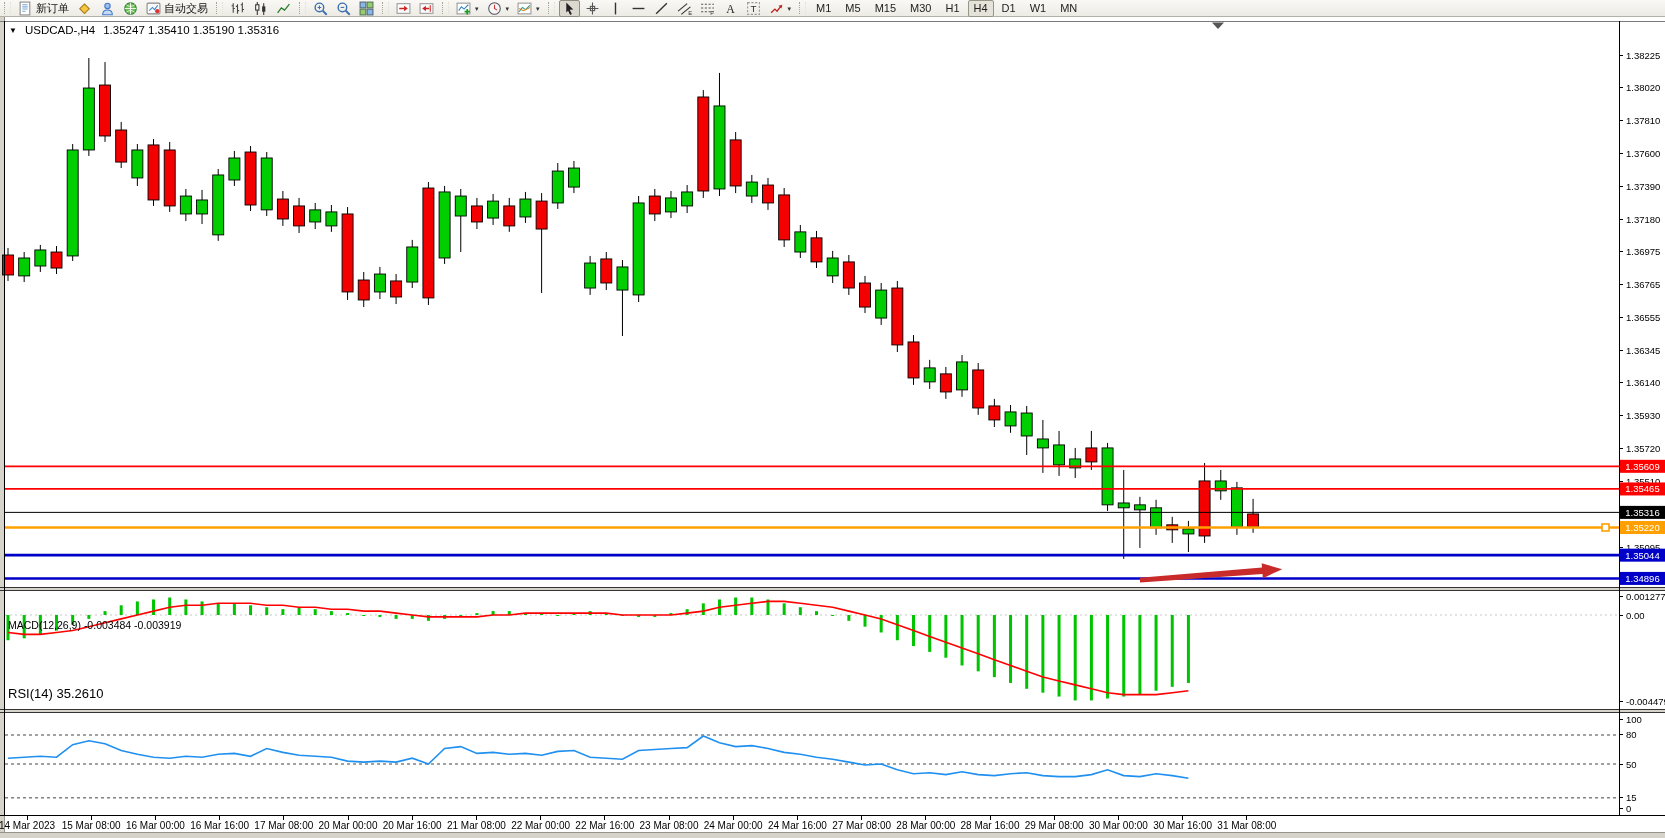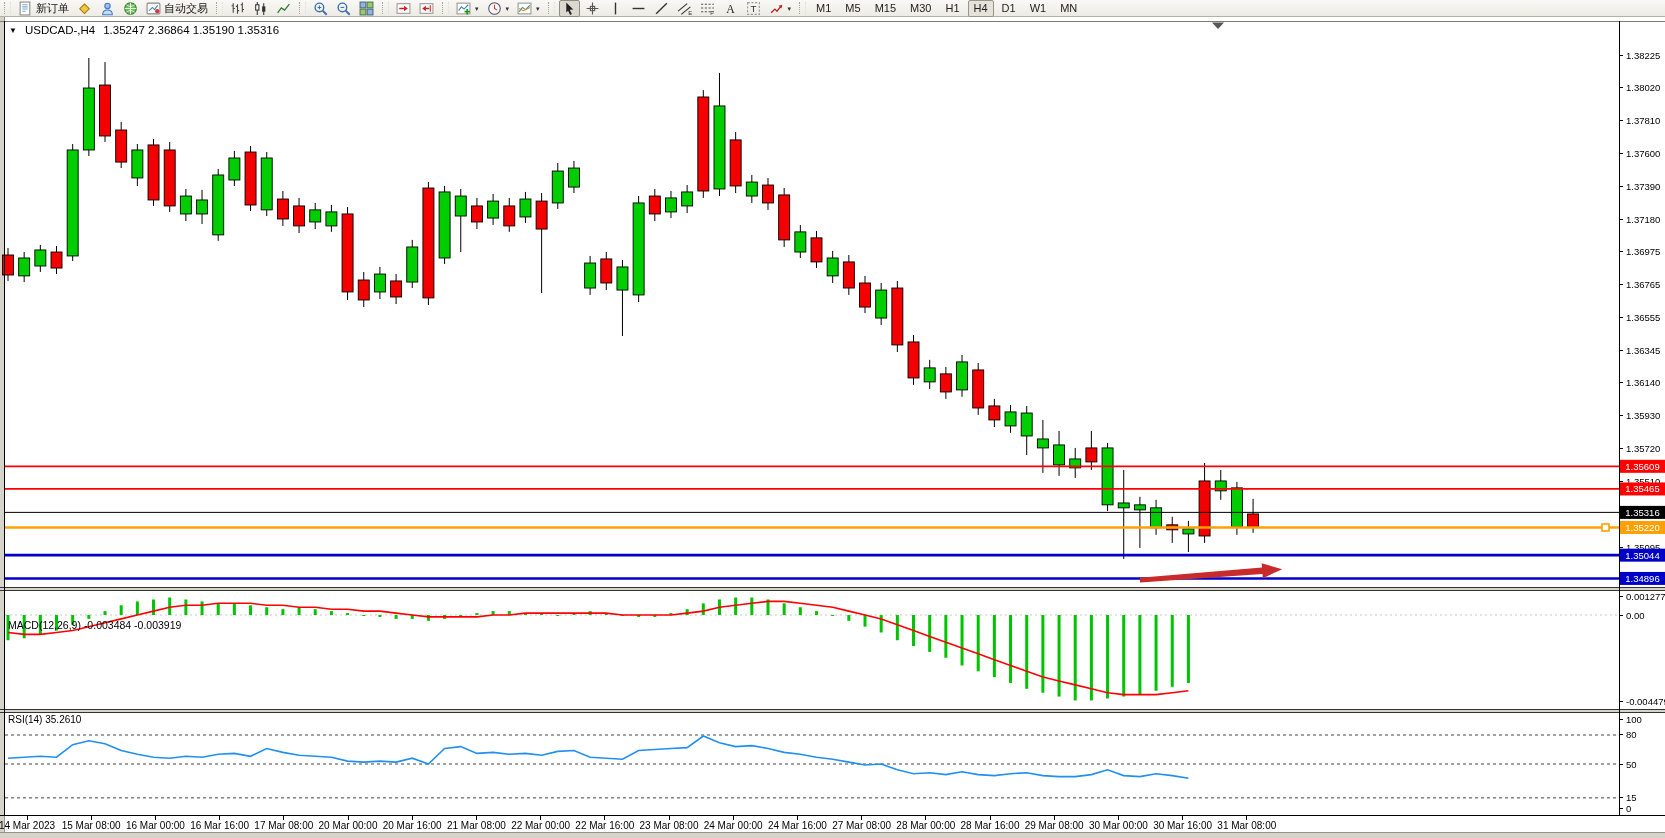--- a/index.html
+++ b/index.html
@@ -21,21 +21,21 @@
   #toolbar-right{position:absolute;right:5px;top:1px;height:15px;display:flex;align-items:center;gap:6px;}
   .tb-right-btn{position:relative;display:flex;align-items:center;}
   .badge{position:absolute;right:-5px;top:-2px;background:#e03a2f;color:#fff;border-radius:50%;
     width:11px;height:11px;font-size:8px;display:flex;align-items:center;justify-content:center;font-weight:bold;}
 
   
   .overlay-label{position:absolute;z-index:4;color:#000;pointer-events:none;}
   #chart-title{left:9px;top:24px;font-size:11.5px;display:flex;gap:8px;align-items:center;}
   #chart-title .marker{font-size:8px;}
   #macd-label{left:8px;top:619px;font-size:10.5px;}
-  #rsi-label{left:8px;top:714px;font-size:10px;}
+  #rsi-label{left:8px;top:686px;font-size:13px;}
 
   #chart-svg{position:absolute;left:0;top:0;z-index:2;pointer-events:none;}
 </style>
 </head>
 <body>
 
 <div id="app">
 
   <div id="toolbar">
 
@@ -612,21 +612,21 @@
       </g>
       <g>
         <polygon points="1212,22.5 1224,22.5 1218,29" fill="#555"></polygon>
         <polygon points="1140.1,582.6 1262.5,573.9 1262.8,578.2 1282.2,569.2 1261.7,563.2 1262.0,567.5 1139.7,577.7" fill="#C92A2A"></polygon>
       </g>
     </svg>
 
   <div id="chart-title" class="overlay-label">
     <span class="marker">▼</span>
     <span>USDCAD-,H4</span>
-    <span>1.35247 2.36864 1.35190 1.35316</span>
+    <span>1.35247 1.35410 1.35190 1.35316</span>
   </div>
 
   <div id="macd-label" class="overlay-label">
     <span>MACD(12,26,9)</span>
     <span>-0.003484 -0.003919</span>
   </div>
 
   <div id="rsi-label" class="overlay-label">
     <span>RSI(14)</span>
     <span>35.2610</span>

